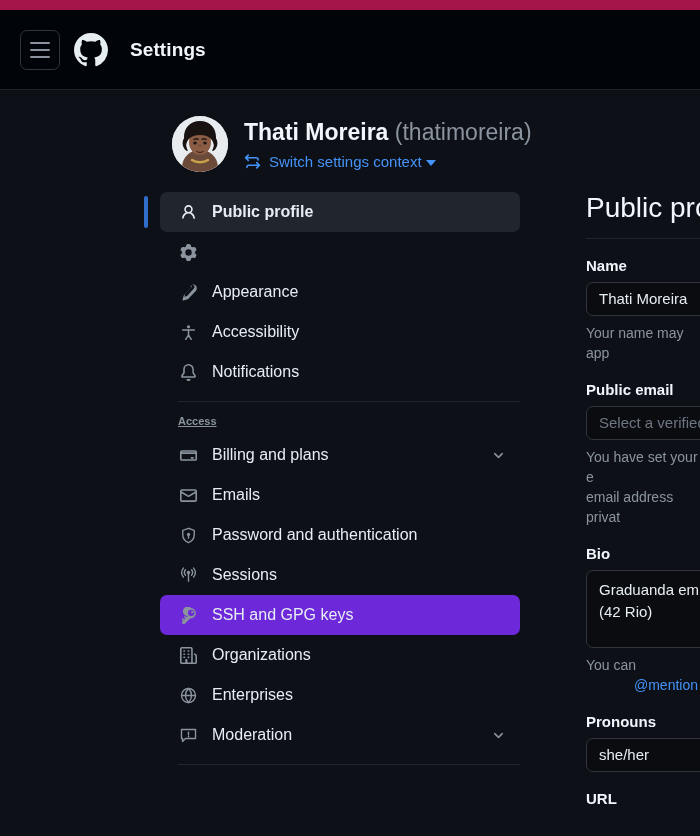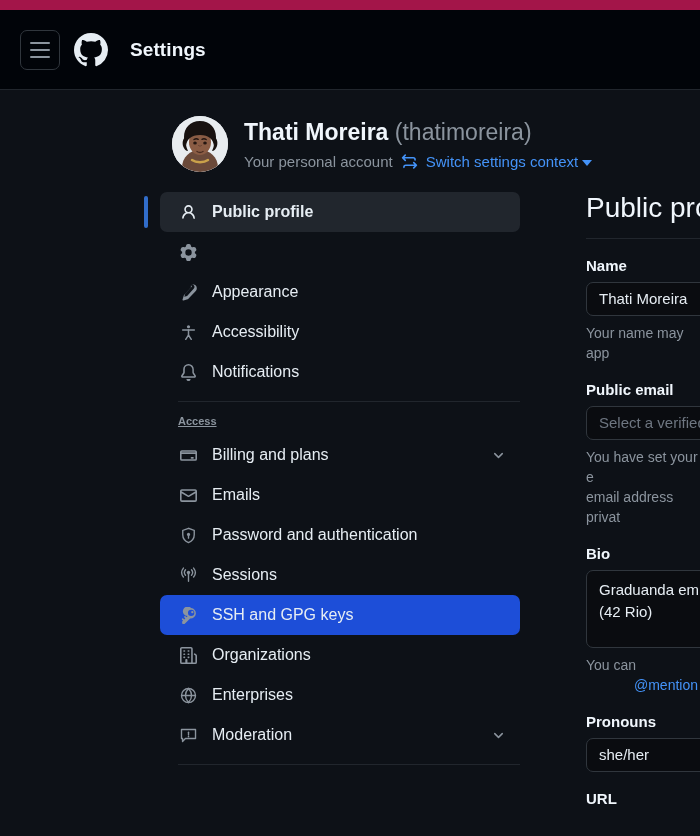--- a/index.html
+++ b/index.html
@@ -54,21 +54,21 @@
 
   .nav-item {
     display: flex; align-items: center; height: 40px; border-radius: 7px;
     padding: 0 14px 0 18px; margin-bottom: 0; color: #e6edf3; font-size: 16px;
     cursor: pointer; position: relative;
   }
   .nav-item .nav-icon { width: 20px; flex: none; display: flex; align-items: center; justify-content: center; color: #8b949e; margin-right: 14px; }
   .nav-item .nav-label { flex: 1; white-space: nowrap; }
   .nav-item.selected { background: #21262d; font-weight: 600; }
   .nav-item.selected .nav-icon { color: #e6edf3; }
-  .nav-item.hovered { background: #1d4ed8; padding-left: 18px; }
+  .nav-item.hovered { background: #6d28d9; padding-left: 18px; }
   .nav-item.selected::before {
     content: ""; position: absolute; left: -16px; top: 4px; bottom: 4px;
     width: 4px; border-radius: 3px; background: #316dca;
   }
   .nav-chevron { color: #8b949e; display: flex; align-items: center; }
   .nav-divider { height: 1px; background: #21262d; margin: 9px 0 9px 18px; width: 342px; }
   .nav-section-title { font-size: 11px; font-weight: 600; color: #8b949e; padding: 4px 0 8px 18px; text-decoration: underline; }
 
   
   .main { flex: 1; padding-top: 6px; min-width: 0; }
@@ -127,21 +127,20 @@
         <path d="M25 35.5c2 1.3 4 1.3 6 0" stroke="#4a2d22" stroke-width="1.4" fill="none" stroke-linecap="round"></path>
         <path d="M20 44c4 3 12 3 16 0" stroke="#caa24a" stroke-width="2.4" fill="none" stroke-linecap="round"></path>
       </svg>
     </div>
     <div class="profile-text">
       <div class="profile-name">
         <span>Thati Moreira</span>
         <span class="handle">(thatimoreira)</span>
       </div>
       <div class="profile-sub">
-        <span>Your personal account</span>
         <span class="switch-icon">
           <svg width="17" height="17" viewBox="0 0 16 16" fill="currentColor" xmlns="http://www.w3.org/2000/svg">
             <path d="M4.53 1.47a.75.75 0 0 1 0 1.06L3.31 3.75h8.19a2.5 2.5 0 0 1 2.5 2.5v.25a.75.75 0 0 1-1.5 0v-.25a1 1 0 0 0-1-1H3.31l1.22 1.22a.75.75 0 1 1-1.06 1.06L.97 5.03a.75.75 0 0 1 0-1.06l2.5-2.5a.75.75 0 0 1 1.06 0Zm6.94 7a.75.75 0 0 1 1.06 0l2.5 2.5a.75.75 0 0 1 0 1.06l-2.5 2.5a.75.75 0 1 1-1.06-1.06l1.22-1.22H4.5a1 1 0 0 0-1 1v.25a.75.75 0 0 1-1.5 0v-.25a2.5 2.5 0 0 1 2.5-2.5h8.19l-1.22-1.22a.75.75 0 0 1 0-1.06Z"></path>
           </svg>
         </span>
         <a class="switch-link">
           <span>Switch settings context</span><span class="caret-down"></span>
         </a>
       </div>
     </div>

